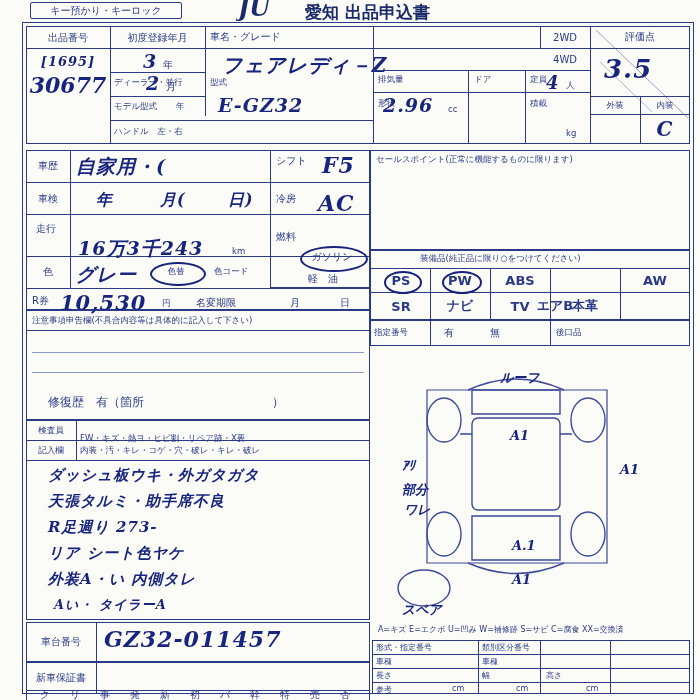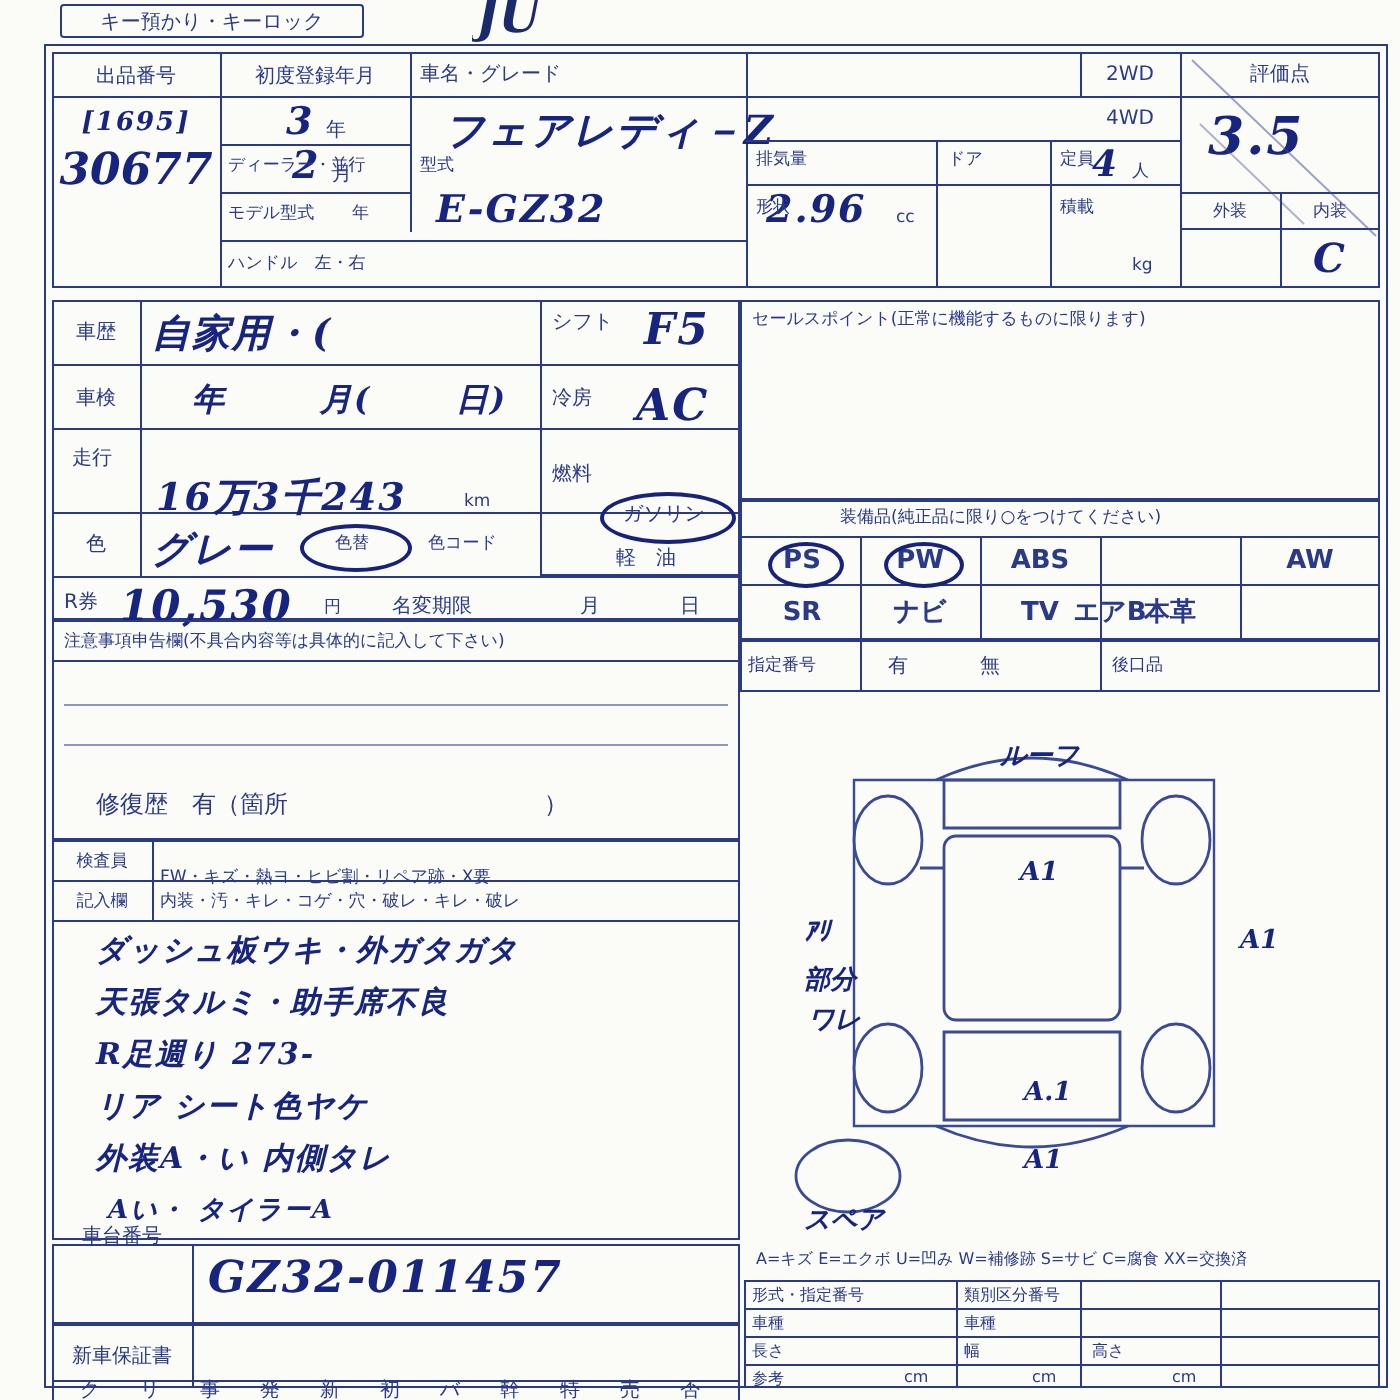--- a/index.html
+++ b/index.html
@@ -50,20 +50,21 @@
 <div class="sheet">
 
   <div class="bx" style="left:30px;top:2px;width:152px;height:17px;border-radius:2px;">
     <div class="lbl ctr" style="width:100%;height:100%;font-size:10px;">キー預かり・キーロック</div>
   </div>
   <div class="abs" style="left:236px;top:-4px;">
     <svg width="70" height="26" viewBox="0 0 70 26">
       <text x="2" y="20" font-size="24" font-family="DejaVu Serif, serif" font-weight="bold" fill="#1b2a6b" font-style="italic">JU</text>
     </svg>
   </div>
+  <div class="abs head-title" style="left:305px;top:1px;">愛知 出品申込書</div>
   <div class="hline" style="left:22px;top:22px;width:672px;"></div>
 
   <div class="bx" style="left:22px;top:22px;width:672px;height:672px;"></div>
 
   <div class="bx" style="left:26px;top:26px;width:664px;height:118px;"></div>
 
   <div class="vline" style="left:110px;top:26px;height:118px;"></div>
   <div class="hline" style="left:26px;top:48px;width:84px;"></div>
   <div class="abs lbl ctr" style="left:26px;top:28px;width:84px;height:19px;">出品番号</div>
   <div class="abs hw ctr" style="left:26px;top:52px;width:84px;height:18px;font-size:13px;">[1695]</div>
@@ -262,21 +263,21 @@
         <text x="248" y="126">A1</text>
         <text x="140" y="202">A.1</text>
         <text x="140" y="236">A1</text>
         <text x="30" y="266">スペア</text>
       </g>
     </svg>
   </div>
 
   <div class="bx" style="left:26px;top:622px;width:344px;height:40px;"></div>
   <div class="vline" style="left:96px;top:622px;height:72px;"></div>
-  <div class="abs lbl ctr" style="left:26px;top:600px;width:70px;height:36px;text-align:center;">車台番号</div>
+  <div class="abs lbl ctr" style="left:26px;top:624px;width:70px;height:36px;text-align:center;">車台番号</div>
   <div class="abs hw" style="left:104px;top:626px;font-size:22px;">GZ32-011457</div>
 
   <div class="bx" style="left:26px;top:662px;width:344px;height:32px;"></div>
   <div class="abs lbl ctr" style="left:26px;top:664px;width:70px;height:28px;">新車保証書</div>
 
   <div class="bx" style="left:26px;top:690px;width:344px;height:10px;border-bottom:none;"></div>
   <div class="abs" style="left:30px;top:688px;width:336px;height:14px;display:flex;">
     <span class="lbl" style="width:30px;text-align:center;">ク</span>
     <span class="lbl" style="width:30px;text-align:center;">リ</span>
     <span class="lbl" style="width:30px;text-align:center;">事</span>

